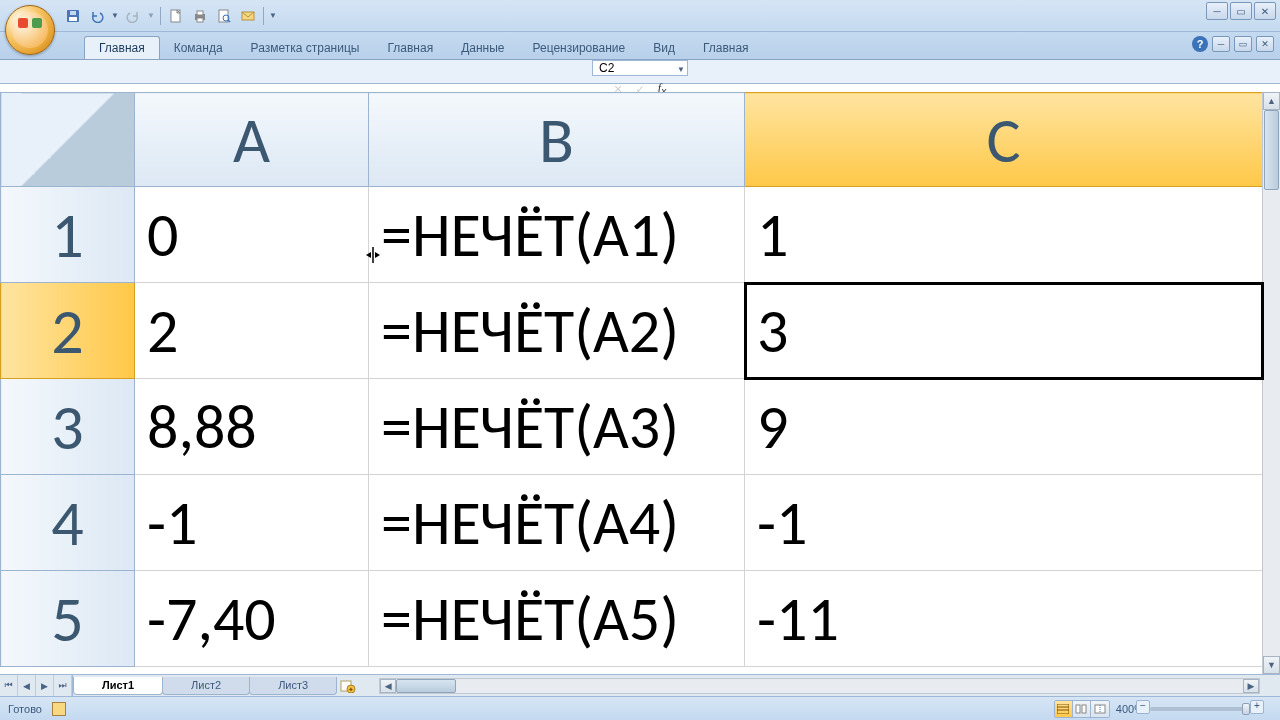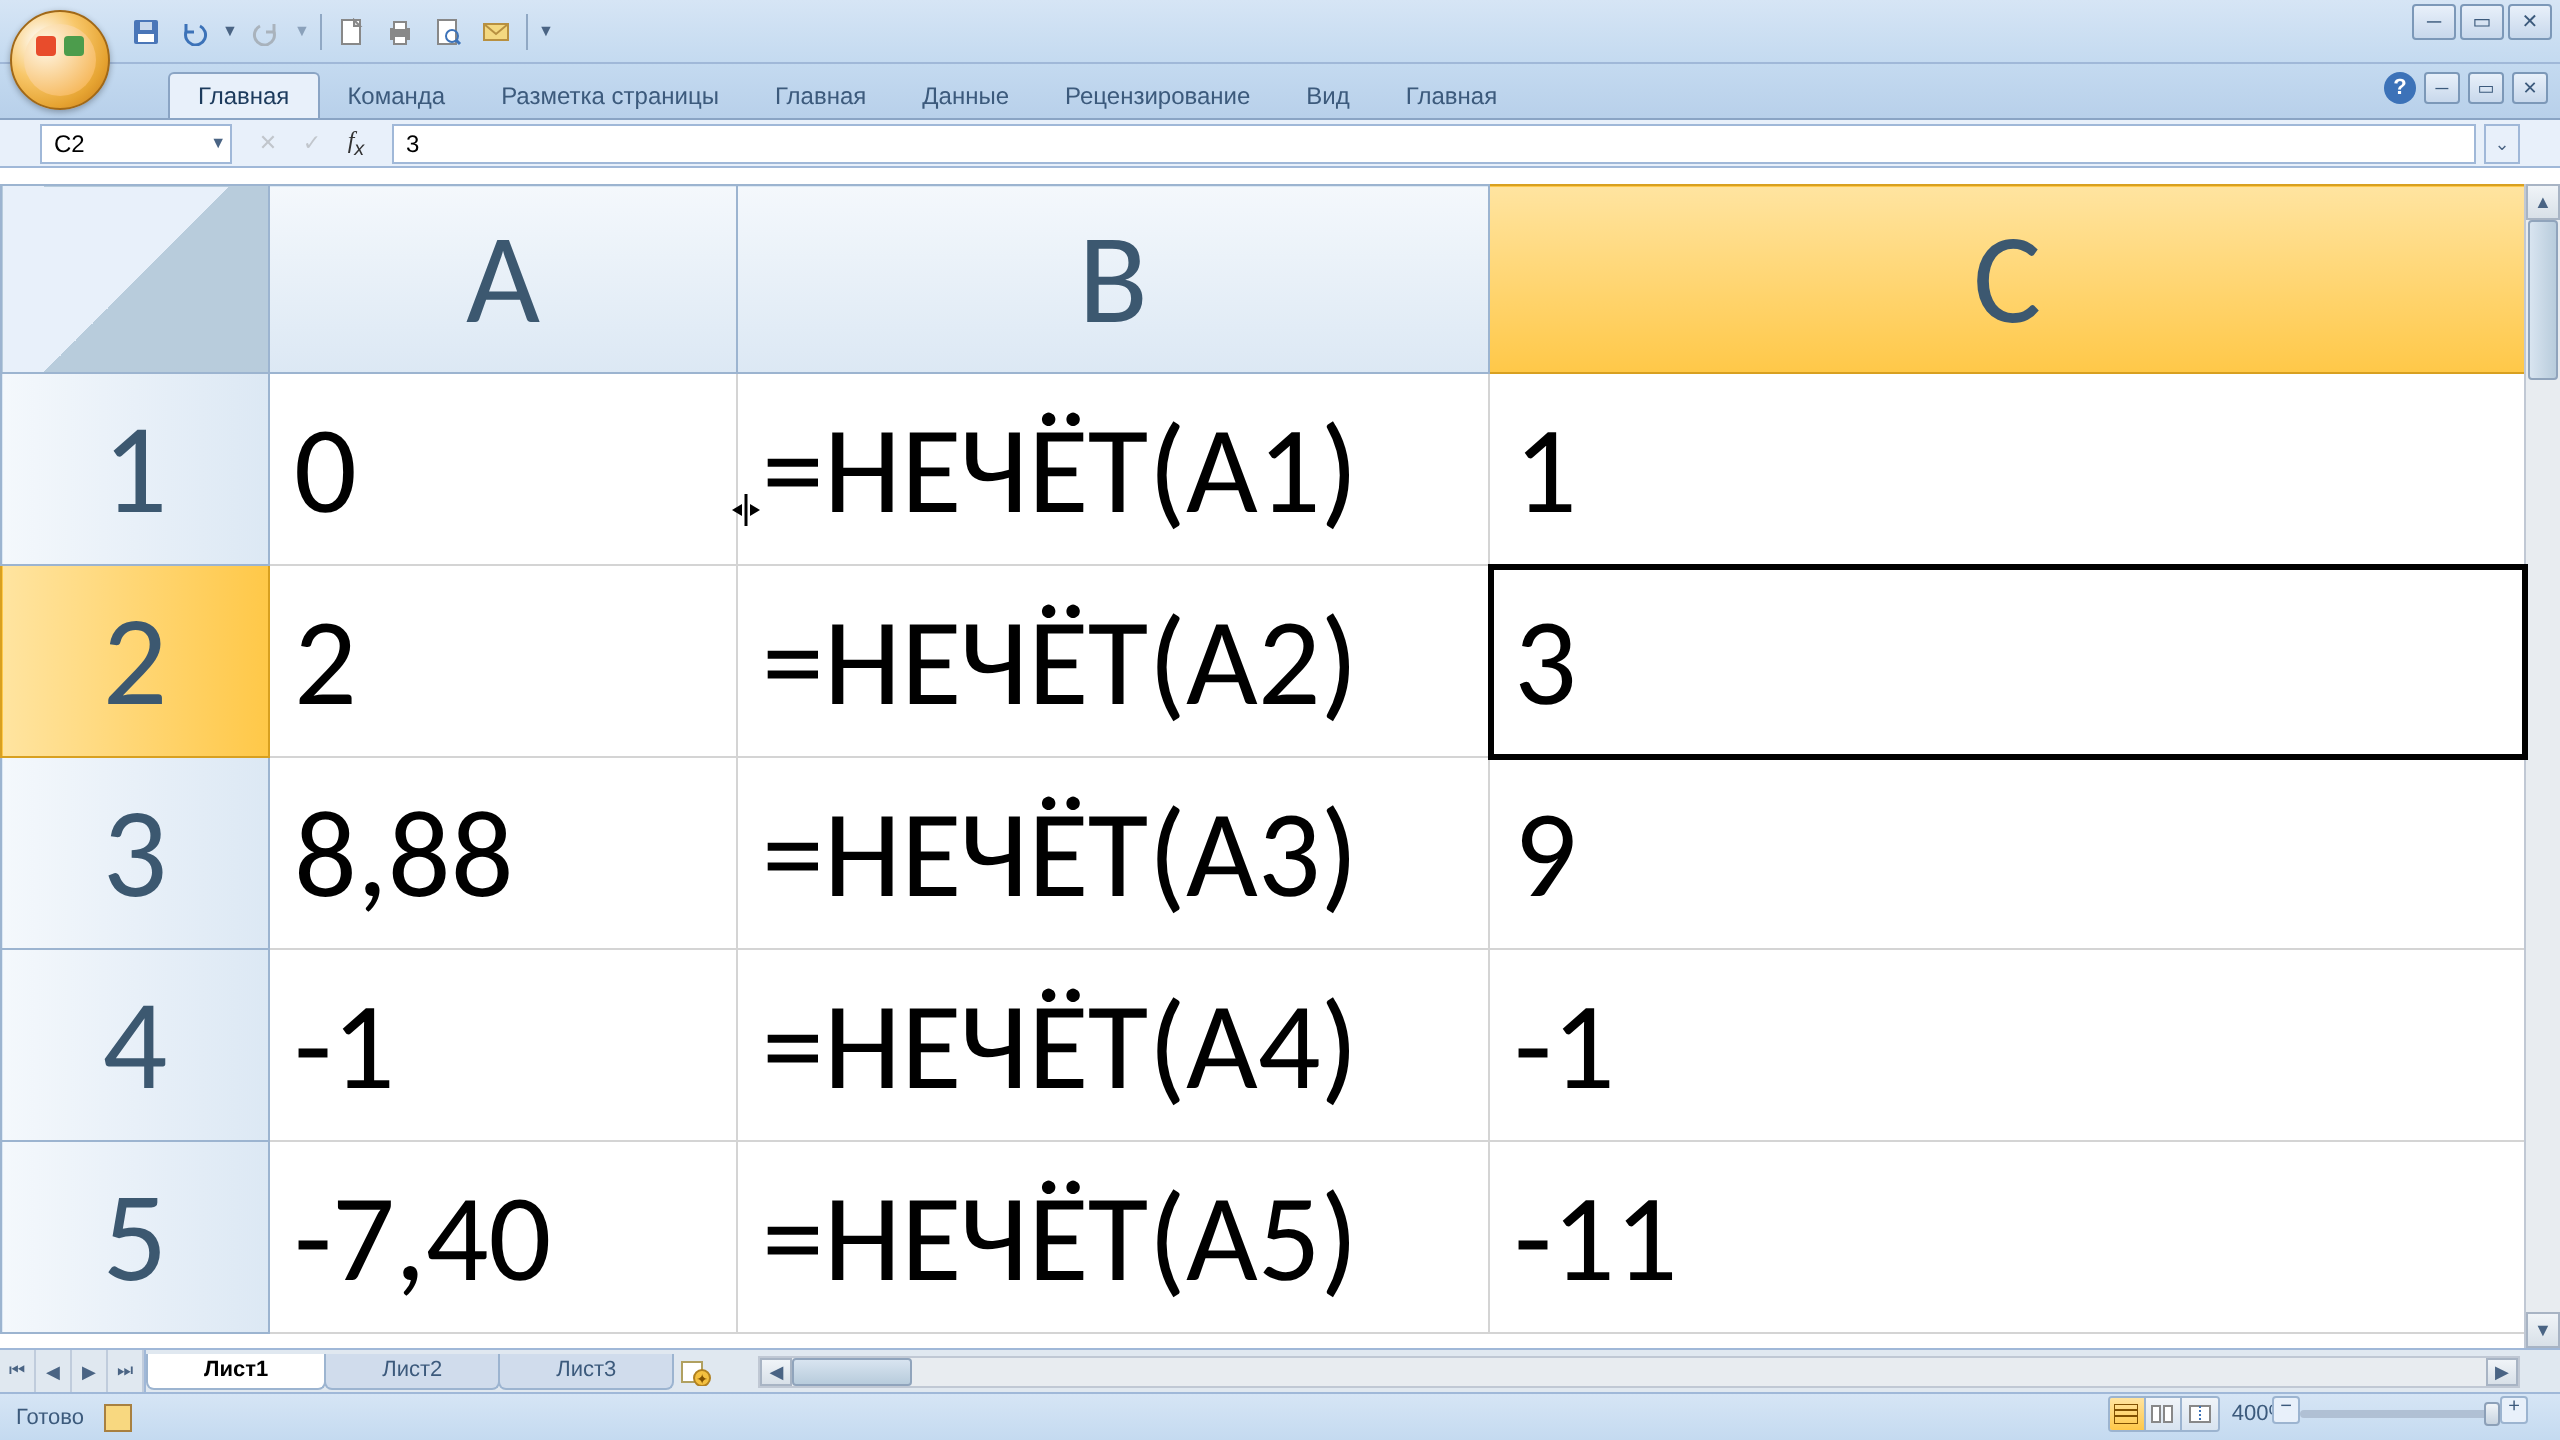--- a/index.html
+++ b/index.html
@@ -22,21 +22,21 @@
 
   
   .ribbon-tabs { height: 28px; background: linear-gradient(#c4daf0,#b8d0ea); display: flex; align-items: flex-end; padding-left: 84px; border-bottom: 1px solid #8aa4c4; position: relative; }
   .rtab { padding: 4px 14px; font-size: 12px; color: #3c5a7c; border-top-left-radius: 3px; border-top-right-radius: 3px; }
   .rtab.active { background: #e8f0fa; border: 1px solid #8aa4c4; border-bottom: none; color: #1c3a5c; }
   .ribbon-right { position: absolute; right: 6px; top: 4px; display: flex; gap: 4px; align-items: center; }
   .ribbon-right .win-btn { width: 18px; height: 16px; font-size: 9px; }
   .help-icon { width:16px; height:16px; border-radius:50%; background:#3c72b8; color:#fff; font-size:11px; font-weight:bold; display:flex; align-items:center; justify-content:center; }
 
   
-  .formula-bar { height: 24px; background: #e8f0fa; border-bottom: 1px solid #a0b8d8; display: flex; align-items: center; padding: 0 20px; gap: 4px; position: relative; }
+  .formula-bar { height: 24px; background: #e8f0fa; border-bottom: 1px solid #a0b8d8; display: flex; align-items: center; padding: 0 8px; gap: 4px; position: relative; flex-direction: column; }
   .name-box { width: 96px; height: 20px; background: #fff; border: 1px solid #a0b8d8; display: flex; align-items: center; padding: 0 6px; font-size: 12px; position: relative; }
   .name-box-drop { position: absolute; right: 2px; top: 4px; font-size: 8px; color: #4a6484; }
   .fx-controls { display: flex; gap: 2px; align-items: center; padding: 0 4px; }
   .fx-btn { width: 20px; height: 18px; display: flex; align-items: center; justify-content: center; color: #888; font-size: 11px; }
   .fx-label { font-style: italic; font-size: 12px; color: #333; font-family: 'Times New Roman', serif; }
   .formula-input { flex: 1; height: 20px; background: #fff; border: 1px solid #a0b8d8; padding: 0 6px; font-size: 12px; display: flex; align-items: center; }
   .formula-expand { width: 18px; height: 20px; border: 1px solid #a0b8d8; background:#e8f0fa; display:flex; align-items:center; justify-content:center; font-size:9px; color:#4a6484; }
 
   
   .grid-area { position: absolute; top: 92px; left: 0; right: 0; bottom: 46px; background: #fff; overflow: hidden; }
@@ -65,21 +65,21 @@
   .tab-nav-btn { width: 18px; display: flex; align-items: center; justify-content: center; font-size: 9px; color: #4a6484; border-right: 1px solid #c0ccdc; }
   .sheet-tab { padding: 2px 28px; font-size: 11px; background: #d0dcec; border: 1px solid #9cb4d0; border-top: none; border-bottom-left-radius: 4px; border-bottom-right-radius: 4px; margin-right: -1px; color: #3c5a7c; height:18px; display:flex; align-items:center; }
   .sheet-tab.active { background: #fff; font-weight: bold; color: #000; z-index:2; }
   .sheet-tab.new { background: transparent; border: none; padding: 2px 4px; }
   .hscroll-area { flex:1; display:flex; align-items:center; margin-left: 20px; padding-right: 20px; }
   .hscroll-track { flex:1; height:16px; background:#e8ecf0; border:1px solid #c0c8d4; position:relative; display:flex; }
   .hscroll-btn { width:16px; background:linear-gradient(#f0f4f8,#d8e0e8); border:1px solid #a8b4c4; display:flex; align-items:center; justify-content:center; font-size:9px; color:#4a6484; }
   .hscroll-thumb { width:60px; background:linear-gradient(#d8e4f0,#b8ccdc); border:1px solid #90a4bc; border-radius:2px; }
 
   
-  .status-bar { position: absolute; bottom: 0; left: 0; right: 0; height: 24px; background: linear-gradient(#d6e5f5,#c4daf0); border-top: 1px solid #a0b8d8; display: flex; align-items: flex-end; padding: 4px 8px; font-size: 11px; color: #3c5a7c; }
+  .status-bar { position: absolute; bottom: 0; left: 0; right: 0; height: 24px; background: linear-gradient(#d6e5f5,#c4daf0); border-top: 1px solid #a0b8d8; display: flex; align-items: center; padding: 4px 8px; font-size: 11px; color: #3c5a7c; }
   .status-left { flex: 1; display:flex; align-items:center; gap:10px; }
   .status-right { display: flex; align-items: center; gap: 6px; }
   .view-btns { display: flex; border: 1px solid #9cb4d0; border-radius:2px; overflow:hidden; }
   .view-btn { width: 18px; height: 16px; background: linear-gradient(#f0f4f8,#d8e4f0); border-right:1px solid #9cb4d0; display:flex; align-items:center; justify-content:center; }
   .view-btn:last-child { border-right:none; }
   .view-btn.active { background: linear-gradient(#ffe4a0,#ffc848); }
   .zoom-slider { width: 100px; height: 4px; background: #b0c0d4; position: relative; border-radius: 2px; }
   .zoom-slider::before { content:'−'; position:absolute; left:-14px; top:-7px; width:12px; height:12px; border:1px solid #9cb4d0; border-radius:2px; background:#e8f0fa; text-align:center; line-height:10px; font-size:10px; }
   .zoom-slider::after { content:'+'; position:absolute; right:-14px; top:-7px; width:12px; height:12px; border:1px solid #9cb4d0; border-radius:2px; background:#e8f0fa; text-align:center; line-height:10px; font-size:10px; }
   .zoom-thumb { position:absolute; right:0; top:-4px; width:8px; height:12px; background:linear-gradient(#f0f4f8,#c8d4e0); border:1px solid #8ca0b8; border-radius:2px; }

